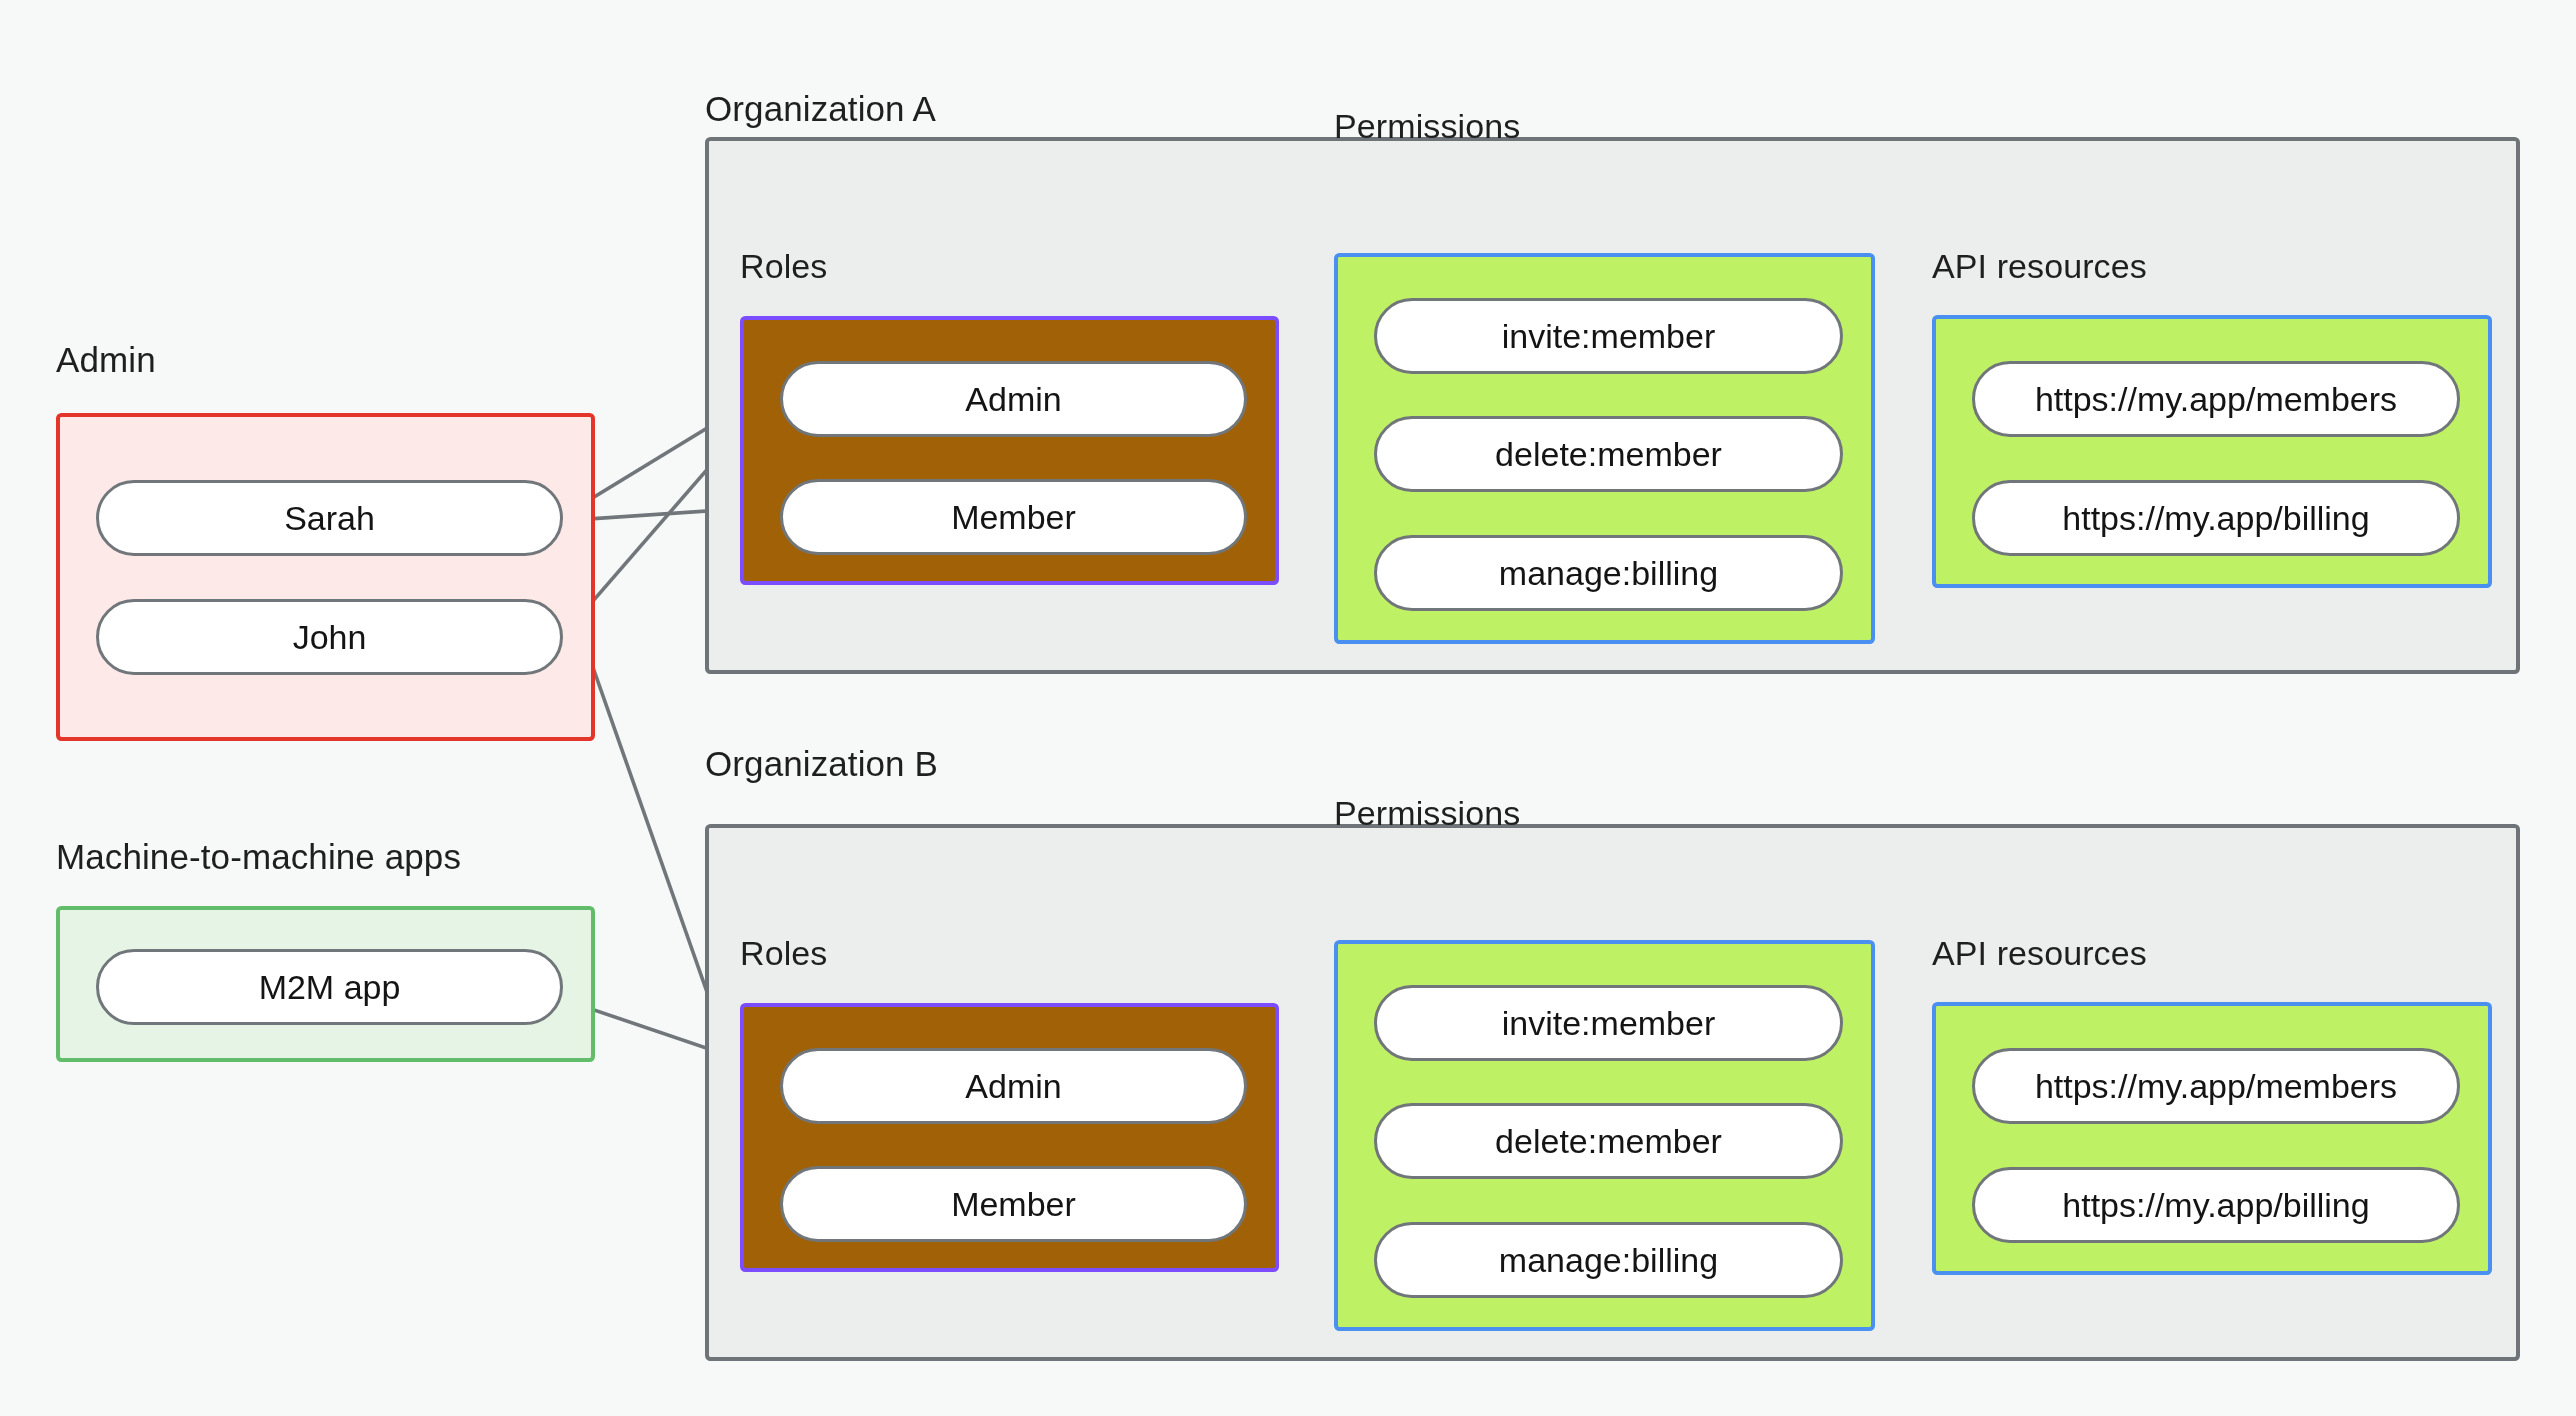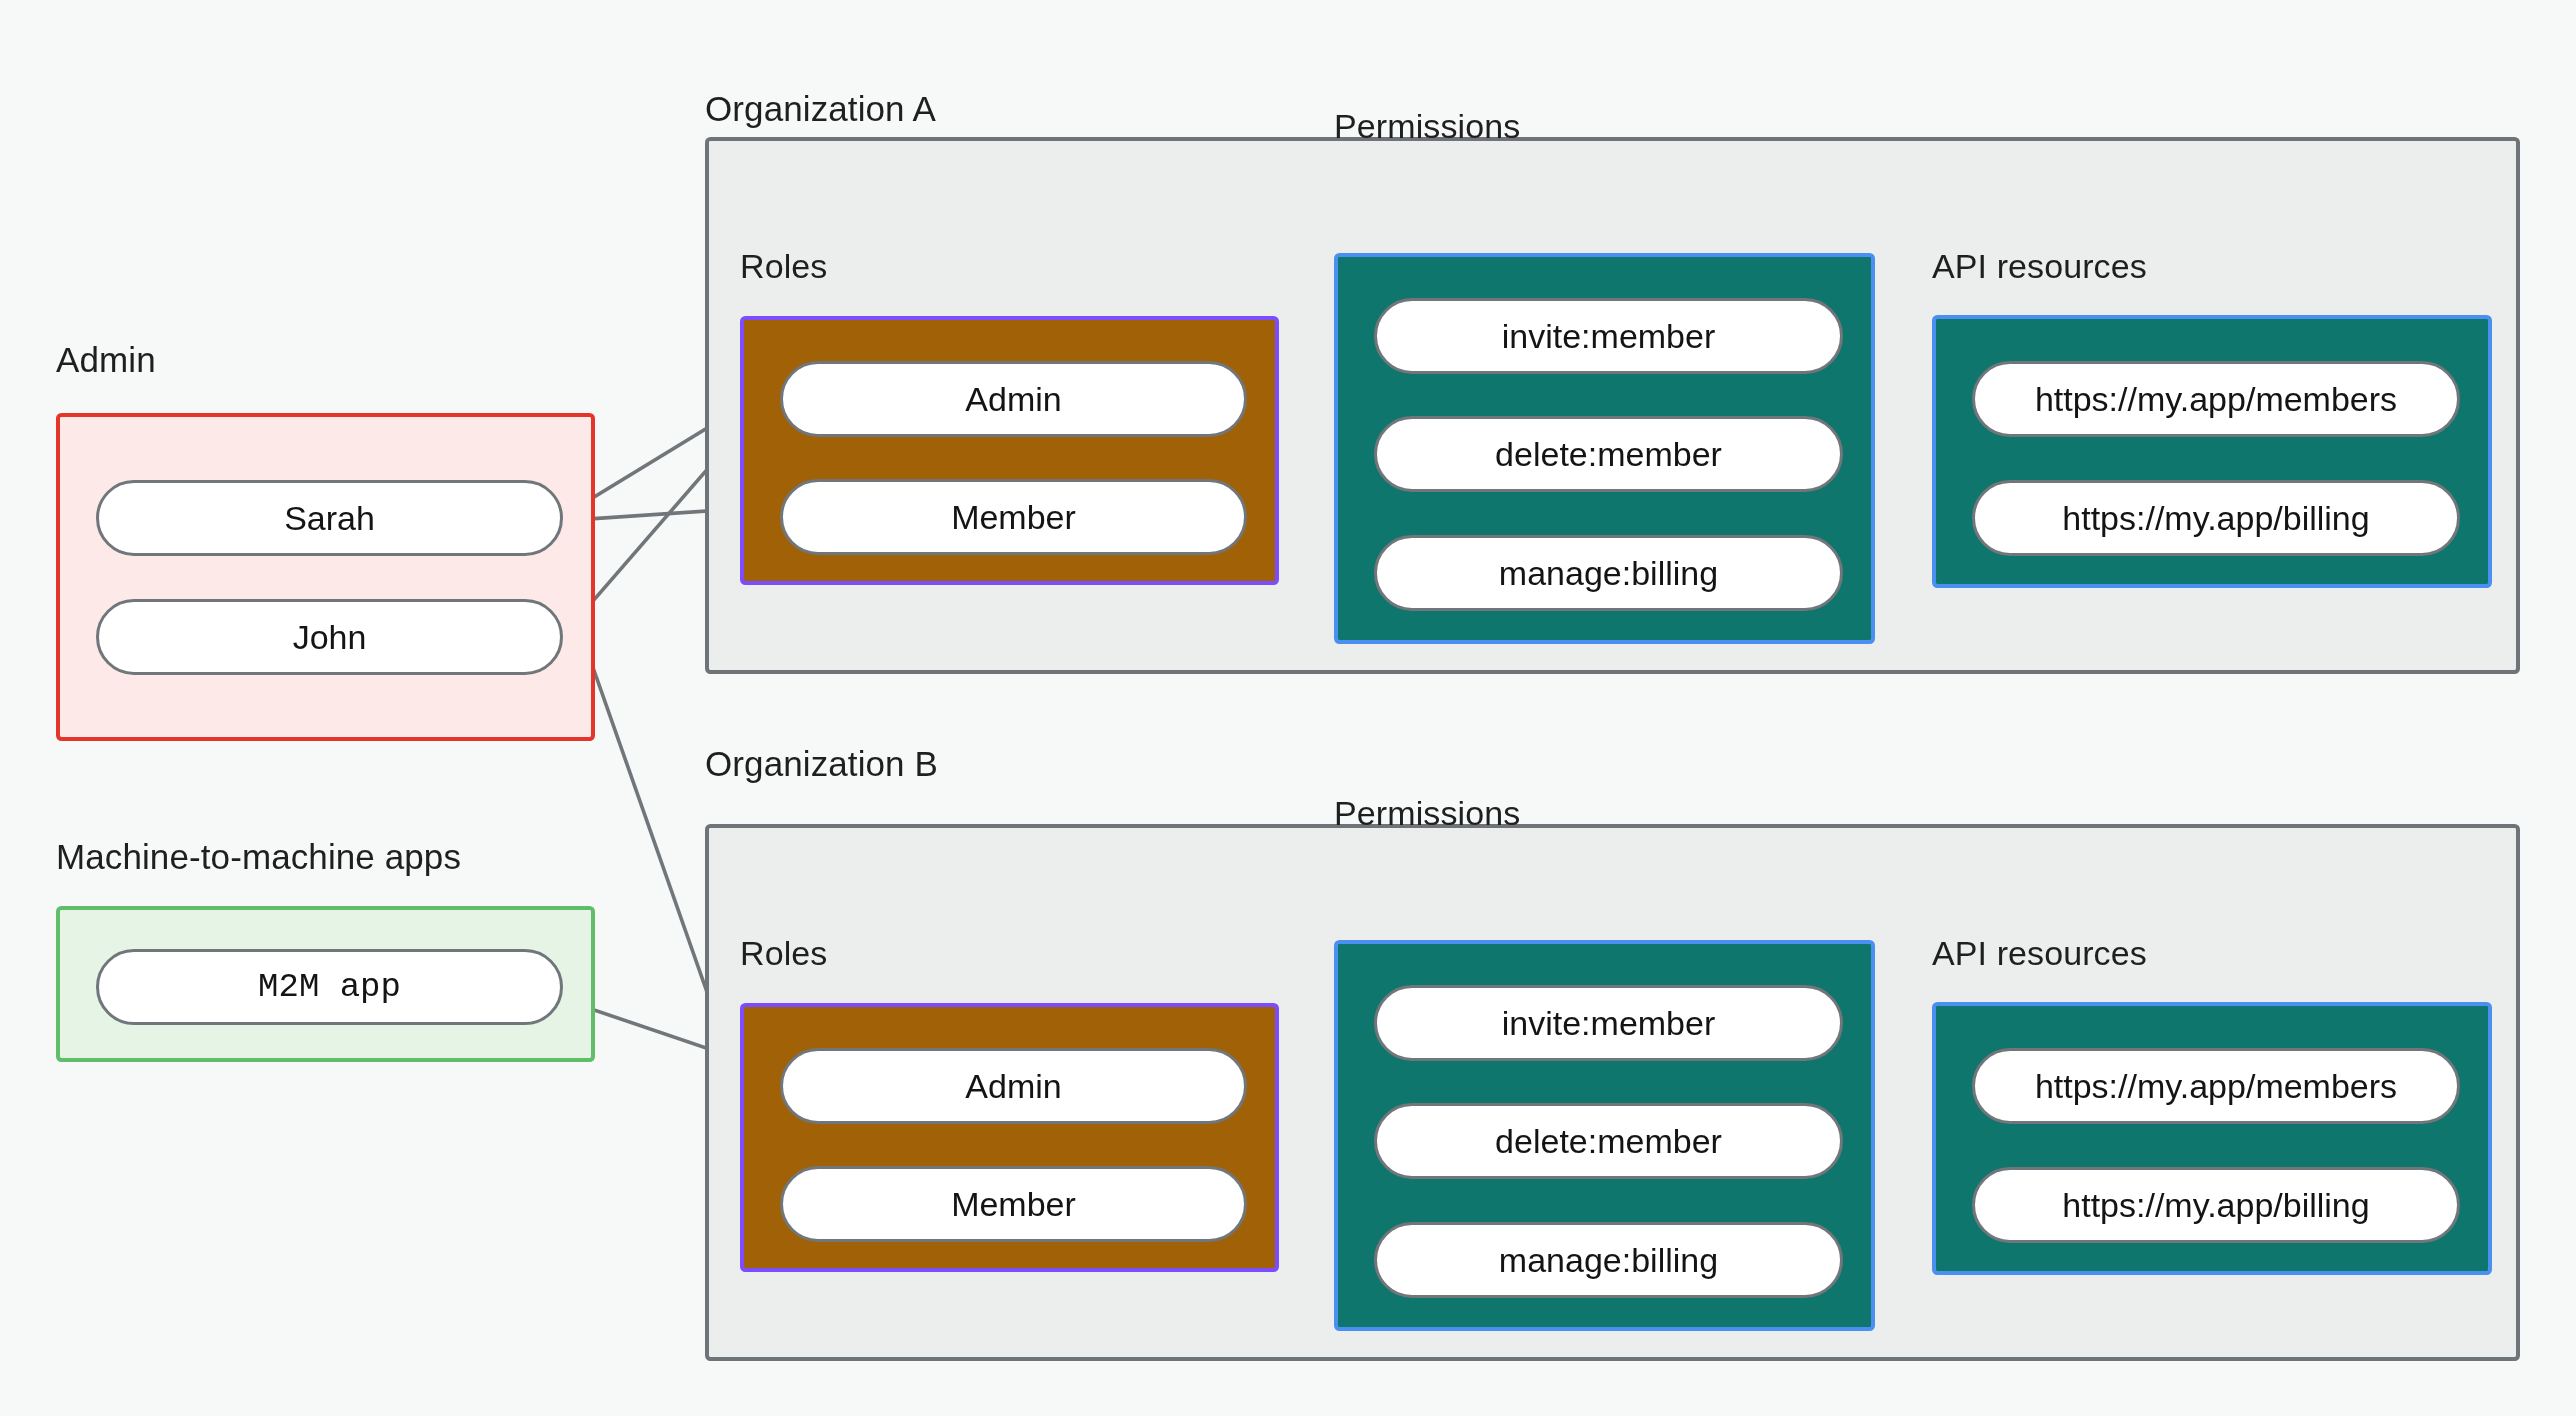--- a/index.html
+++ b/index.html
@@ -44,21 +44,21 @@
   }
   .box-m2m {
     background: #e6f4e6;
     border: 4.5px solid #62bd6a;
   }
   .box-roles {
     background: #a16207;
     border: 4.5px solid #7c4dff;
   }
   .box-perms, .box-apis {
-    background: #0f766e;
+    background: #bef264;
     border: 4.5px solid #4a90f0;
   }
 
   
   .pill {
     position: absolute;
     box-sizing: border-box;
     background: #ffffff;
     border: 3.6px solid #70767a;
     border-radius: 900px;
@@ -143,21 +143,21 @@
 
   <div class="grp-label" style="left:56px; top:342px;">Admin</div>
 
   <div class="box box-users" style="left:56px; top:413px; width:539px; height:328px;">
     <div class="pill" style="left:36px; top:182px; width:467px; height:76px;">John</div>
     <div class="pill" style="left:36px; top:63px; width:467px; height:76px;">Sarah</div>
   </div>
 
   <div class="grp-label" style="left:56px; top:839px;text-align:center;">Machine-to-machine apps</div>
 
-  <div class="box box-m2m" style="left:56px; top:906px; width:539px; height:156px;font-family:Liberation Mono, monospace;">
+  <div class="box box-m2m" style="left:56px; top:906px; width:539px; height:156px;">
     <div class="pill" style="left:36px; top:39px; width:467px; height:76px;">M2M app</div>
   </div>
 
   <div class="grp-label" style="left:705px; top:59px;margin-top:32px;">Organization A</div>
 
   <div class="box box-org" style="left:705px; top:137px; width:1815px; height:537px;">
 
     <div class="grp-label" style="left:31px; top:108px; font-size:34px;">Roles</div>
     <div class="box box-roles" style="left:31px; top:175px; width:539px; height:269px;">
       <div class="pill" style="left:36px; top:41px; width:467px; height:76px;">Admin</div>

